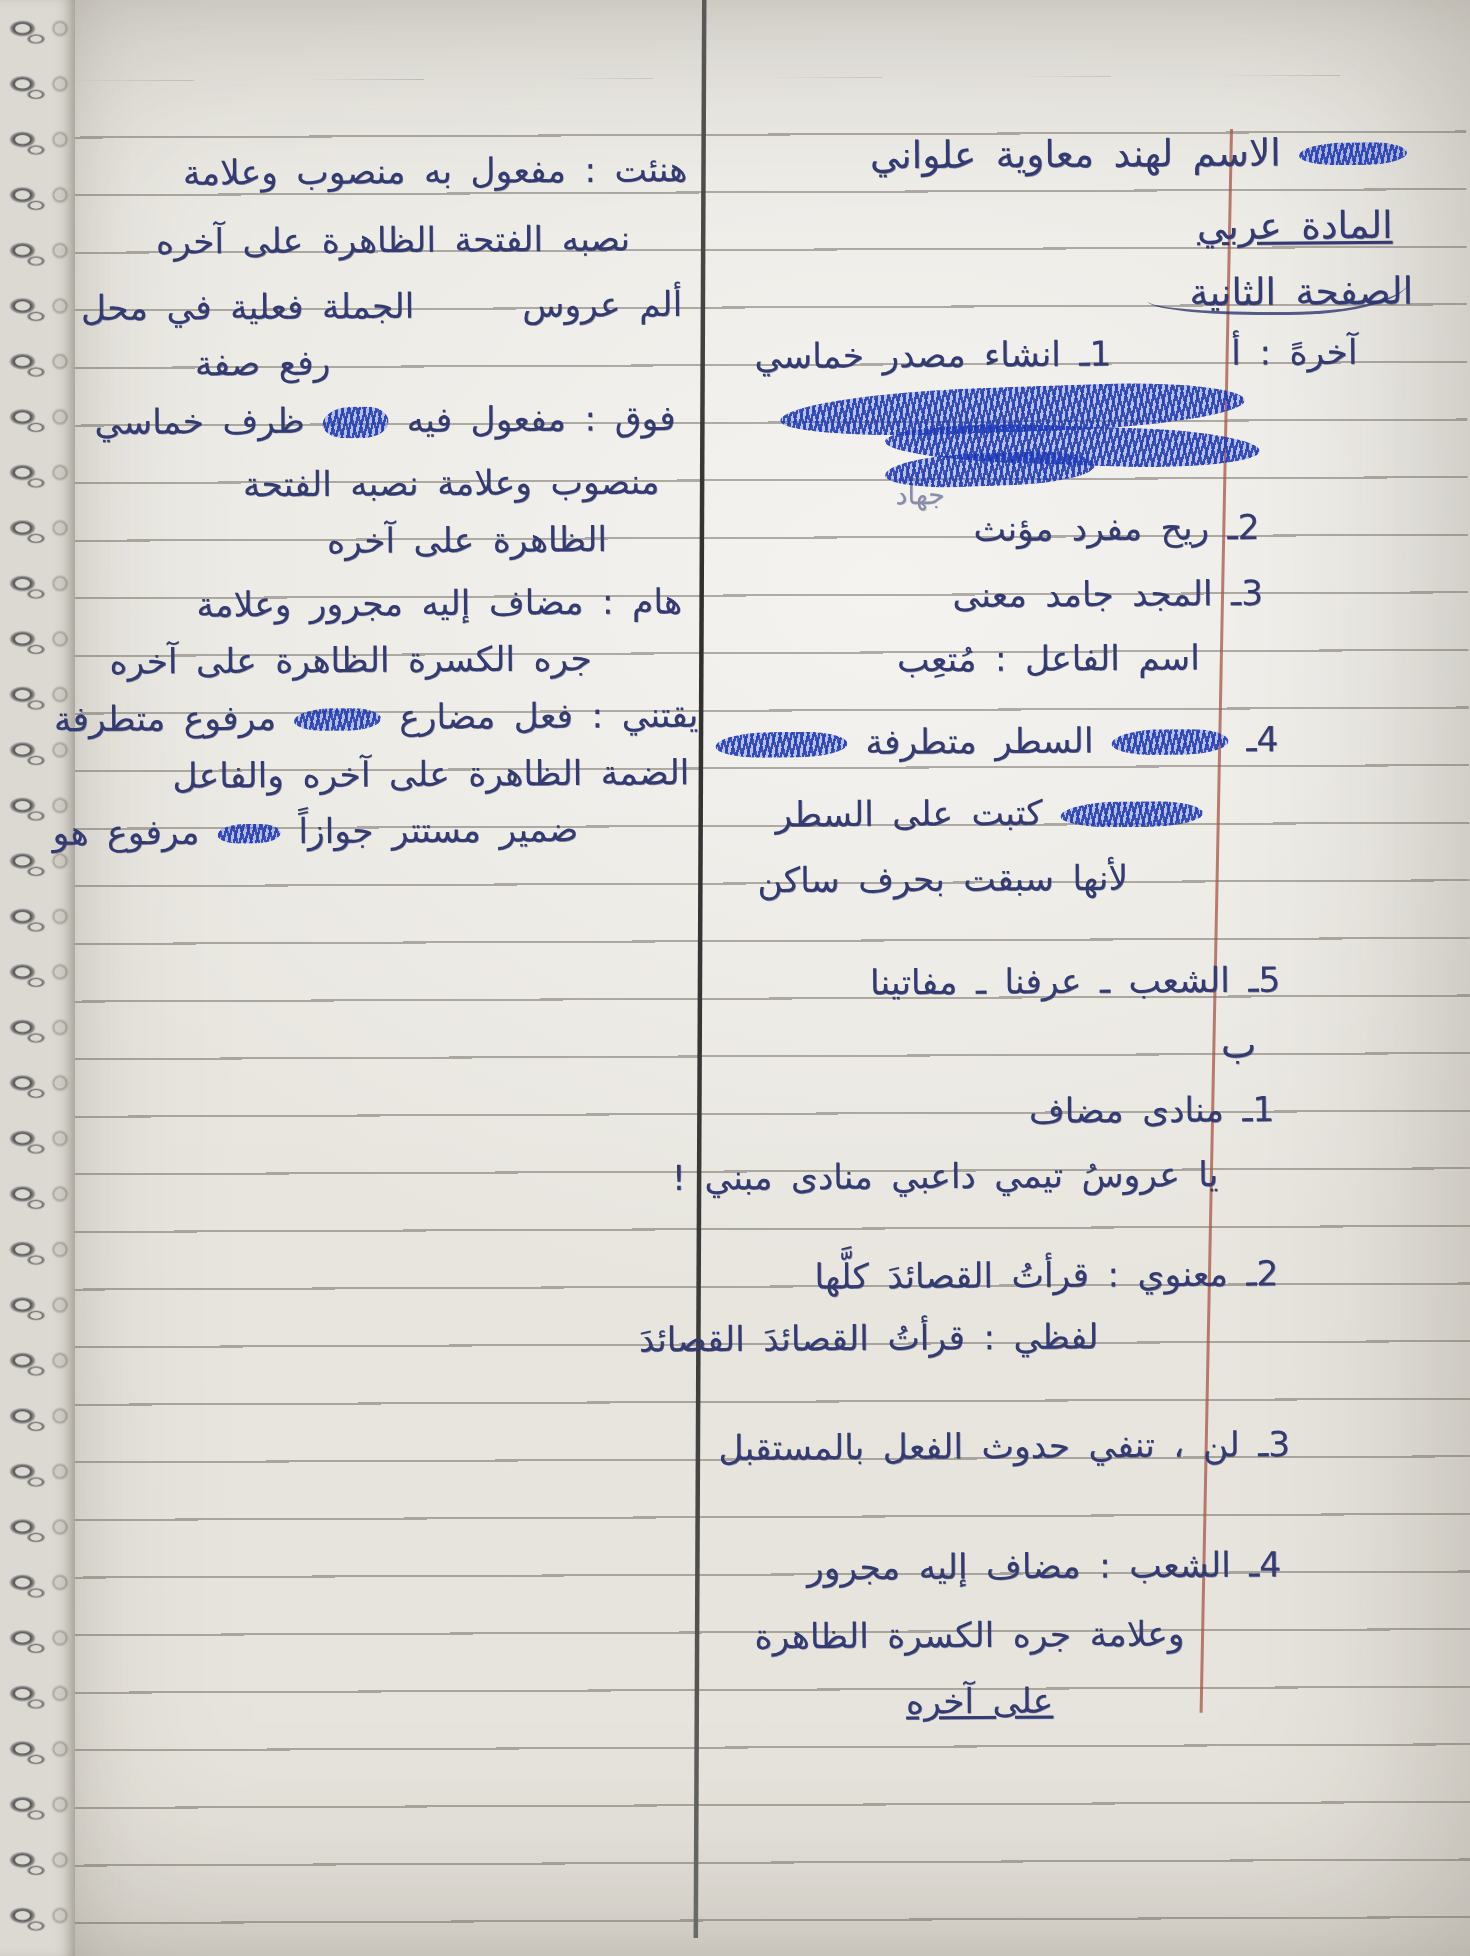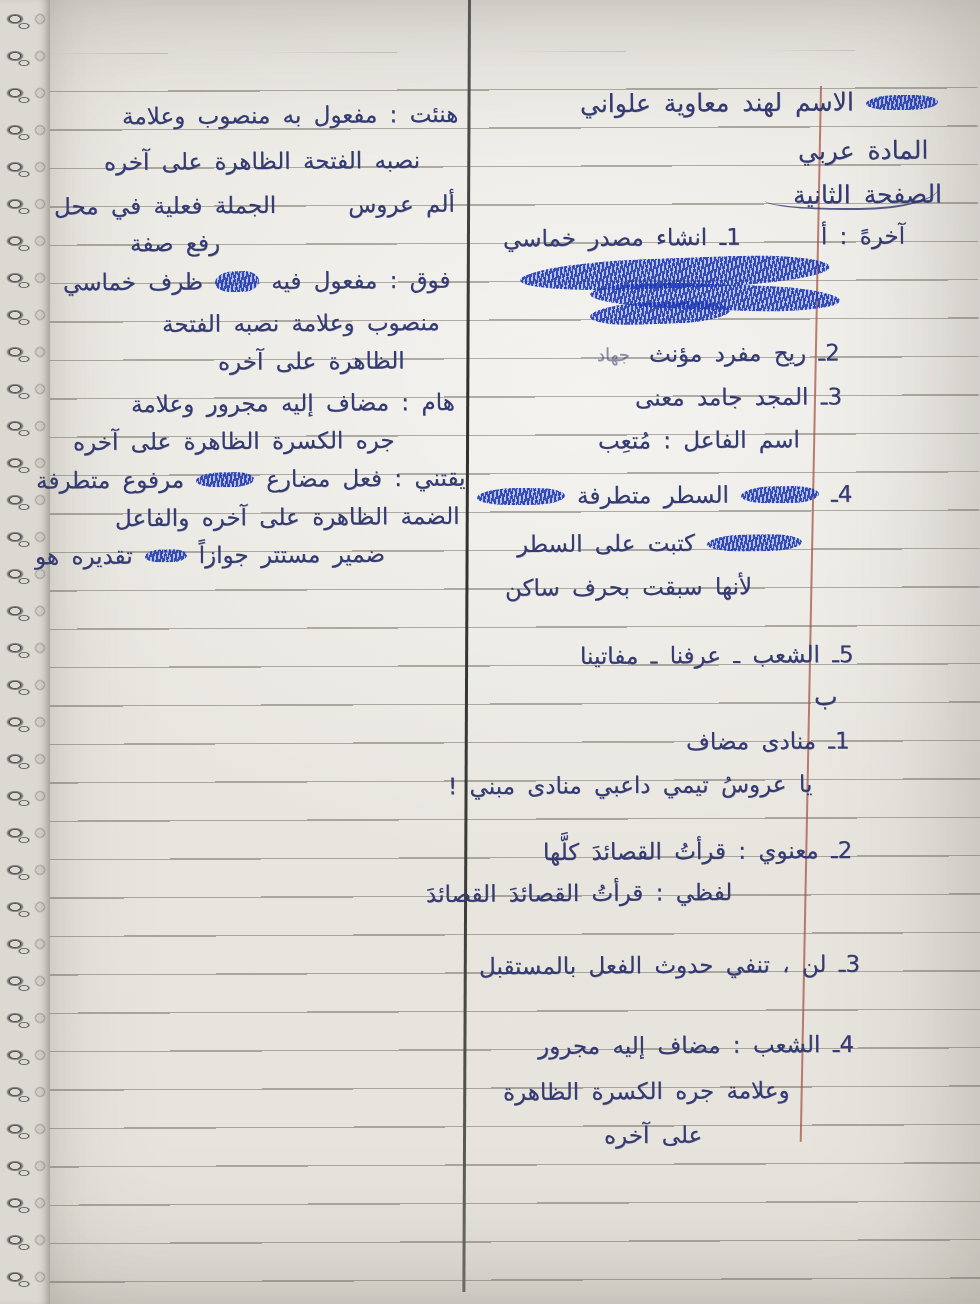--- a/index.html
+++ b/index.html
@@ -42,21 +42,21 @@
   }
   .hw{
     position:absolute;direction:rtl;white-space:nowrap;
     color:#333b72;font-size:23px;line-height:30px;word-spacing:5px;
     text-shadow:.4px .4px 0 rgba(32,38,92,.45);
     transform:rotate(-.4deg);
   }
   .hw.big{font-size:25px;}
   .hw.row{display:flex;gap:12px;align-items:center;}
   .gap{display:inline-block;width:56px;}
-  .faint{opacity:.55;font-size:18px;margin-top:24px;}
+  .faint{opacity:.55;font-size:18px;}
   .scrib{
     display:inline-block;vertical-align:middle;
     background-image:
       repeating-linear-gradient(104deg, rgba(0,0,0,0) 0 2px, rgba(34,62,188,.9) 2px 3.6px),
       repeating-linear-gradient(76deg, rgba(0,0,0,0) 0 3px, rgba(26,48,158,.75) 3px 4.6px),
       linear-gradient(rgba(42,70,198,.28), rgba(42,70,198,.28));
     border-radius:46% 34% 42% 38% / 60% 50% 55% 45%;
   }
   .scrib-block{position:absolute;transform:rotate(-2deg);}
   .flourish{
@@ -70,21 +70,21 @@
 <div class="page">
   <div class="ruled"></div>
   <div class="spiral"></div>
   <div class="divider"></div>
   <div class="margin-line"></div>
 
   <div class="hw big row" style="top:88px;right:42px;">
     <span class="scrib" style="width:72px;height:15px;"></span>
     <span>الاسم لهند معاوية علواني</span>
   </div>
-  <div class="hw big" style="top:136px;right:52px;">المادة عربي</div>
+  <div class="hw big" style="top:136px;right:52px;text-decoration:underline;">المادة عربي</div>
   <div class="hw big" style="top:180px;right:38px;">الصفحة الثانية</div>
   <div class="flourish" style="top:186px;right:40px;width:175px;height:22px;"></div>
 
   <div class="hw row" style="top:222px;right:75px;">
     <span>آخرهً : أ</span>
     <span class="gap"></span>
     <span>1ـ انشاء مصدر خماسي</span>
   </div>
 
   <div class="scrib scrib-block" style="top:258px;right:150px;width:310px;height:30px;"></div>
@@ -114,21 +114,21 @@
   <div class="hw" style="top:726px;right:130px;">1ـ منادى مضاف</div>
   <div class="hw" style="top:770px;right:168px;">يا عروسُ تيمي داعبي منادى مبني !</div>
 
   <div class="hw" style="top:836px;right:128px;">2ـ معنوي : قرأتُ القصائدَ كلَّها</div>
   <div class="hw" style="top:878px;right:248px;">لفظي : قرأتُ القصائدَ القصائدَ</div>
 
   <div class="hw" style="top:950px;right:120px;">3ـ لن ، تنفي حدوث الفعل بالمستقبل</div>
 
   <div class="hw" style="top:1030px;right:126px;">4ـ الشعب : مضاف إليه مجرور</div>
   <div class="hw" style="top:1076px;right:190px;">وعلامة جره الكسرة الظاهرة</div>
-  <div class="hw" style="top:1120px;right:278px;">على آخره</div>
+  <div class="hw" style="top:1120px;right:278px;text-decoration:underline;">على آخره</div>
 
   <div class="hw" style="top:100px;right:522px;">هنئت : مفعول به منصوب وعلامة</div>
   <div class="hw" style="top:146px;right:560px;">نصبه الفتحة الظاهرة على آخره</div>
   <div class="hw row" style="top:190px;right:525px;">
     <span>ألم عروس</span>
     <span class="gap" style="width:48px;"></span>
     <span>الجملة فعلية في محل</span>
   </div>
   <div class="hw" style="top:228px;right:760px;">رفع صفة</div>
   <div class="hw row" style="top:266px;right:530px;">
@@ -142,15 +142,15 @@
   <div class="hw" style="top:426px;right:585px;">جره الكسرة الظاهرة على آخره</div>
   <div class="hw row" style="top:464px;right:515px;">
     <span>يقتني : فعل مضارع</span>
     <span class="scrib" style="width:58px;height:15px;"></span>
     <span>مرفوع متطرفة</span>
   </div>
   <div class="hw" style="top:502px;right:520px;">الضمة الظاهرة على آخره والفاعل</div>
   <div class="hw row" style="top:540px;right:595px;">
     <span>ضمير مستتر جوازاً</span>
     <span class="scrib" style="width:42px;height:13px;"></span>
-    <span>تقديره هو</span>
+    <span>مرفوع هو</span>
   </div>
 </div>
 
 </body></html>

